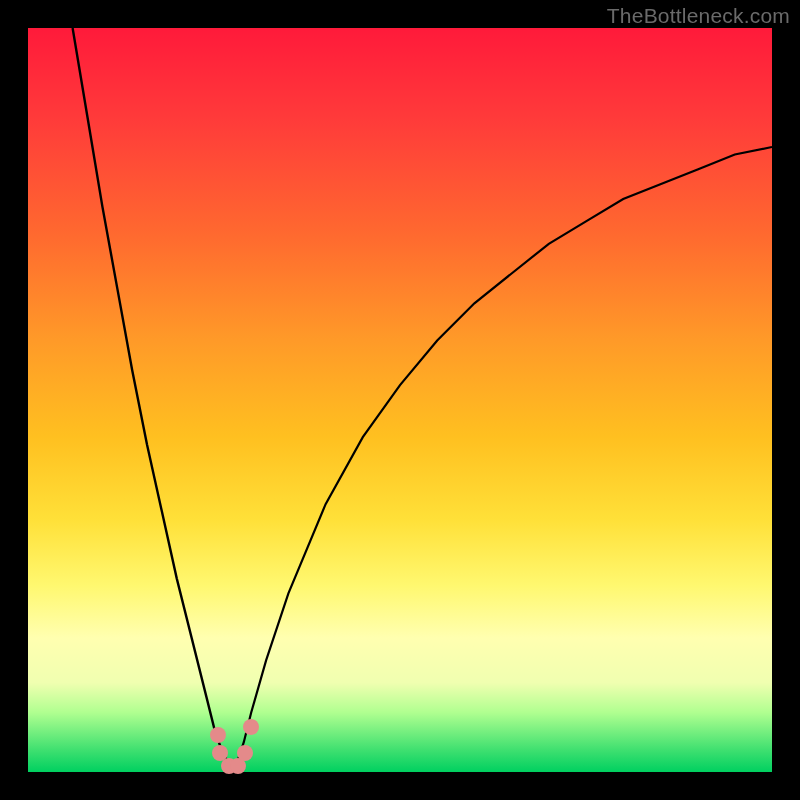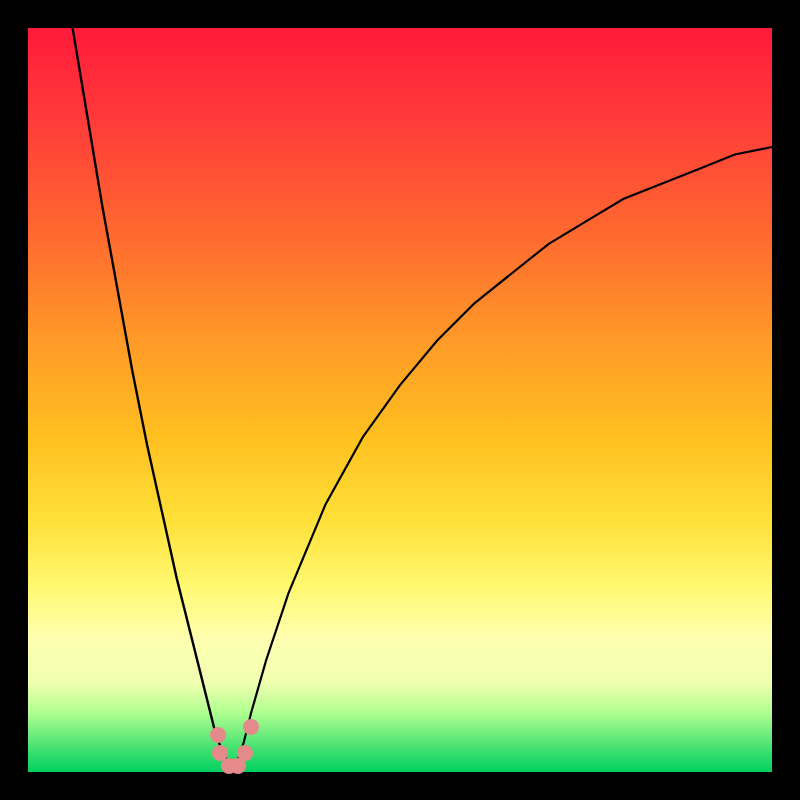--- a/index.html
+++ b/index.html
@@ -59,20 +59,21 @@
     height: 16px;
     border-radius: 50%;
     background: #e48a8a;
     transform: translate(-50%, -50%);
   }
 </style>
 </head>
 <body>
 
 <div class="frame">
+  <div class="watermark">TheBottleneck.com</div>
 
   <div class="plot-area">
     <svg class="curve" width="744" height="744" viewBox="0 0 744 744">
       <path id="left-path" fill="none" stroke="#000" stroke-width="2.4" d="M44.6 0.0 L59.5 89.3 L74.4 178.6 L89.3 260.4 L104.2 342.2 L119.0 416.6 L133.9 483.6 L148.8 550.6 L163.7 610.1 L178.6 669.6 L186.0 699.4 L193.4 721.7 L200.9 736.6 L204.6 744.0"></path>
       <path id="right-path" fill="none" stroke="#000" stroke-width="2.2" d="M204.6 744.0 L208.3 736.6 L215.8 714.2 L223.2 684.5 L238.1 632.4 L260.4 565.4 L297.6 476.2 L334.8 409.2 L372.0 357.1 L409.2 312.5 L446.4 275.3 L483.6 245.5 L520.8 215.8 L558.0 193.4 L595.2 171.1 L632.4 156.2 L669.6 141.4 L706.8 126.5 L744.0 119.0"></path>
     </svg>
     <div id="markers">
         <div class="marker" style="left: 189.72px; top: 706.8px;"></div>
         <div class="marker" style="left: 191.952px; top: 725.4px;"></div>
         <div class="marker" style="left: 200.88px; top: 738.048px;"></div>

